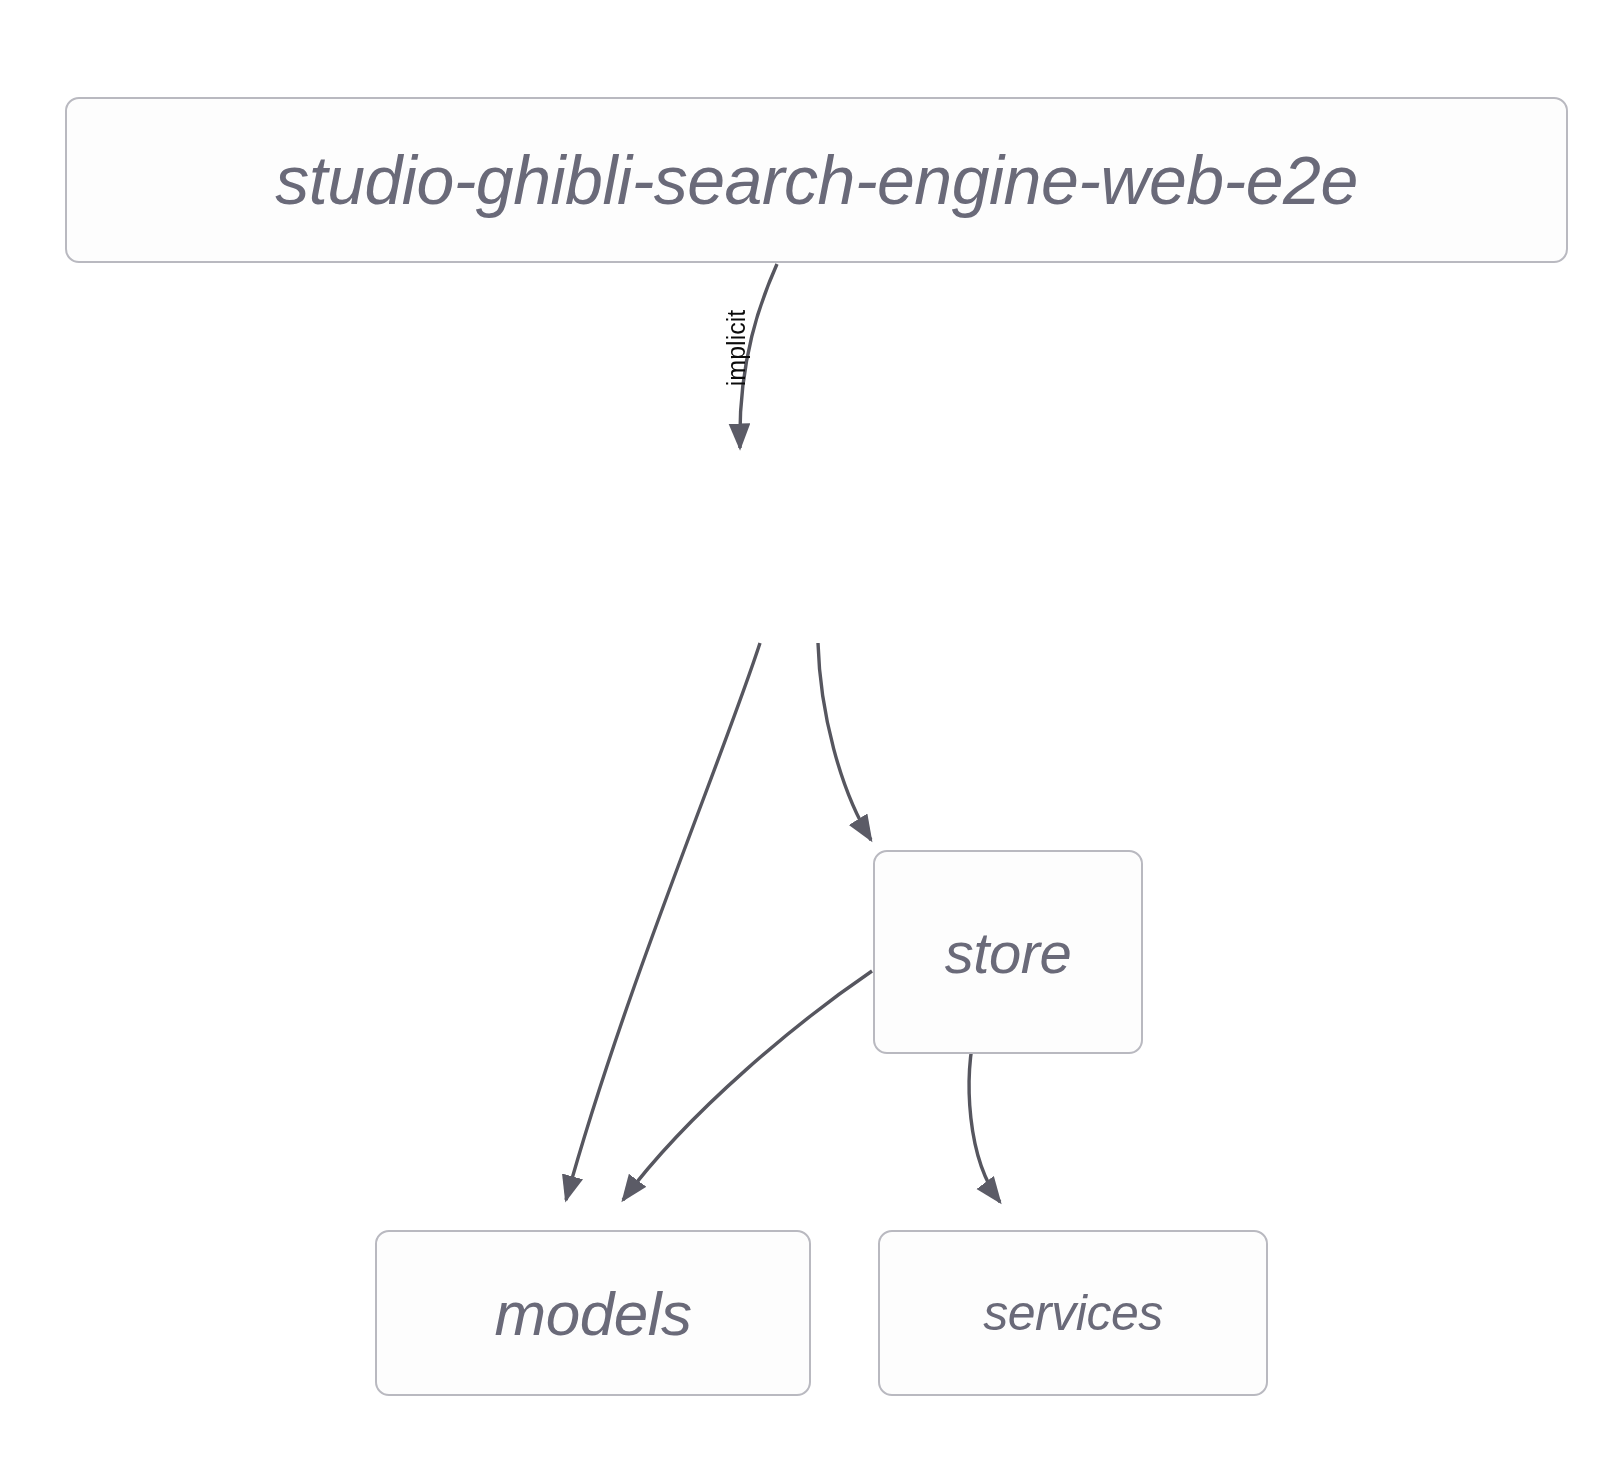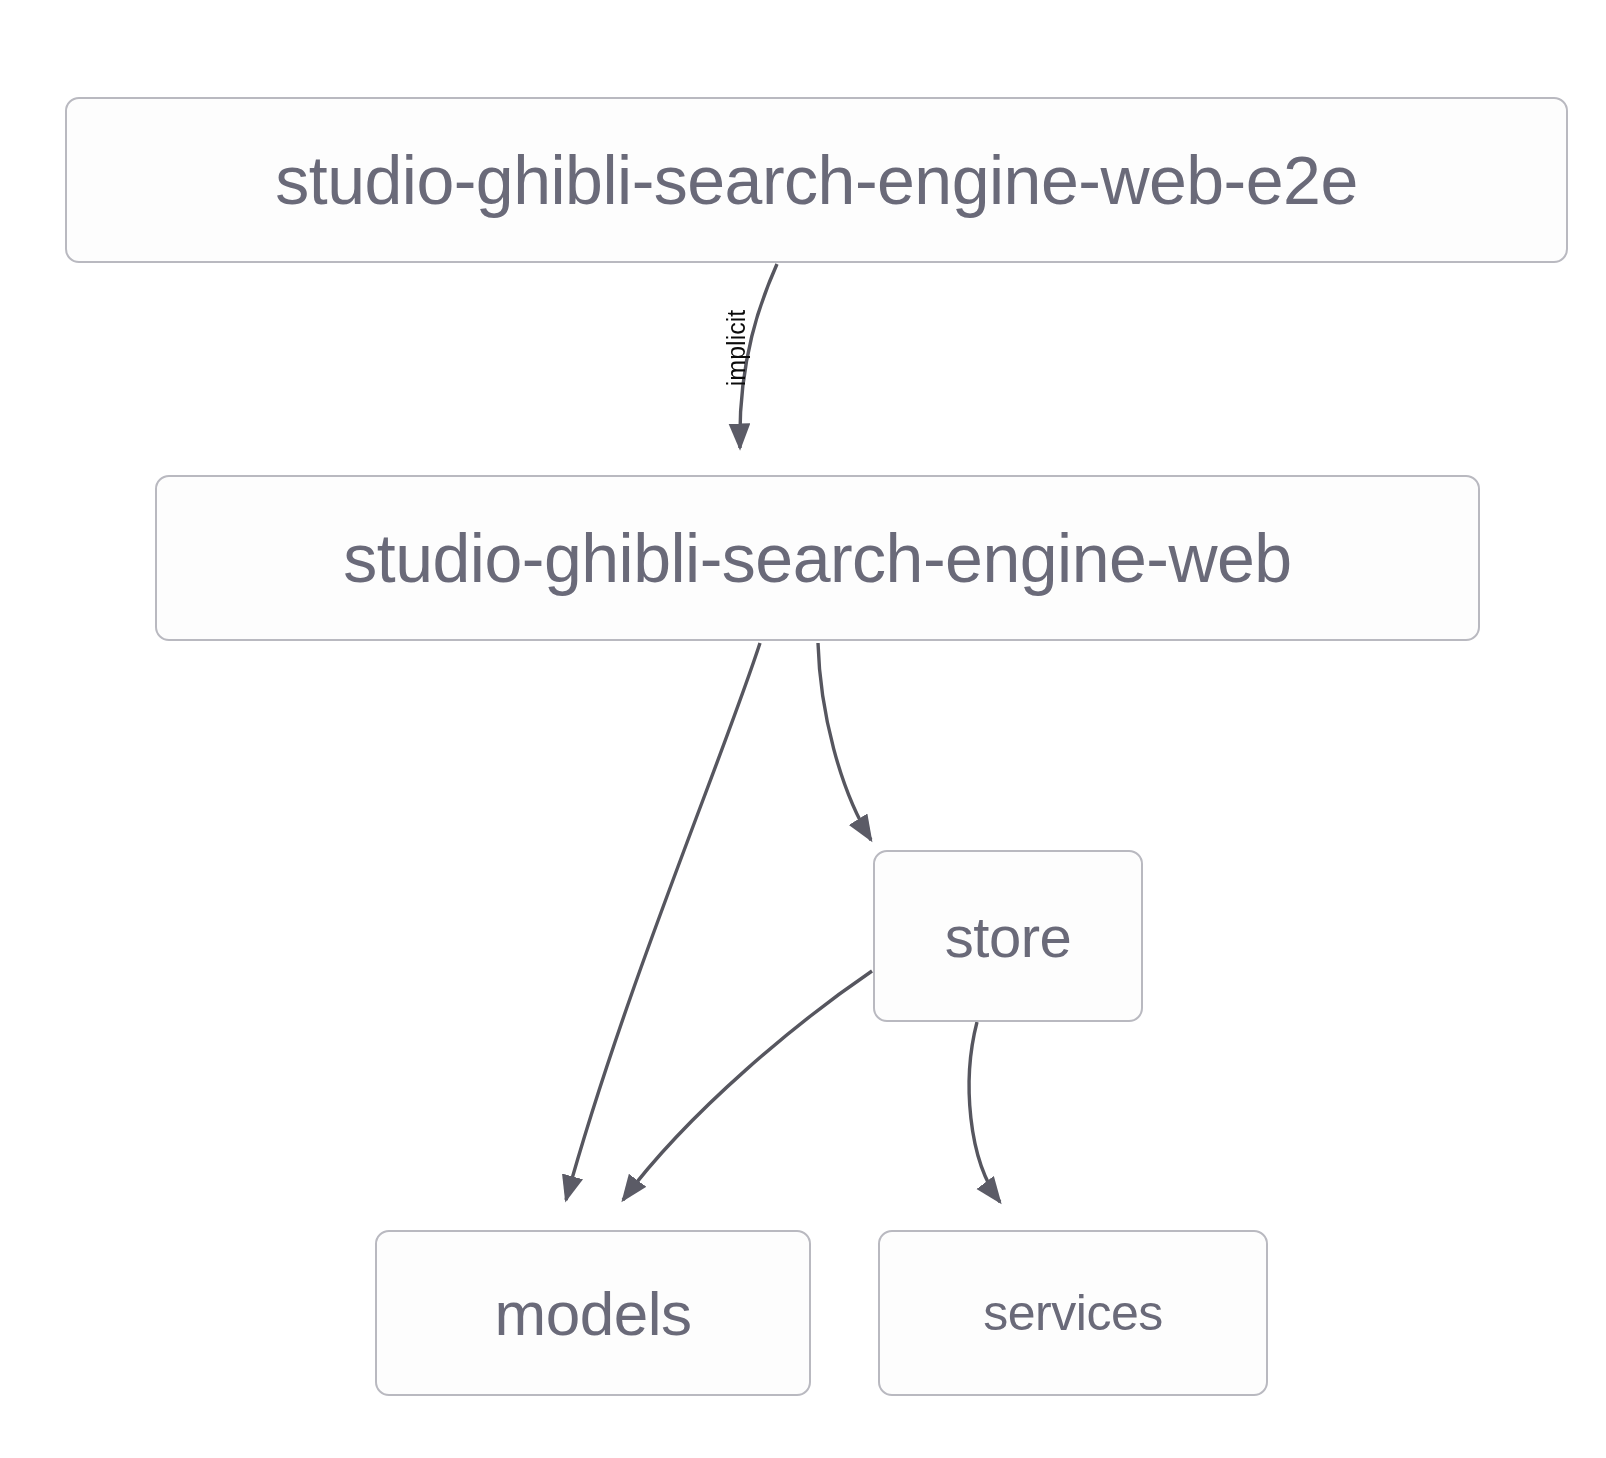--- a/index.html
+++ b/index.html
@@ -36,27 +36,28 @@
     align-items: center;
     justify-content: center;
     z-index: 2;
   }
   .node-label {
     color: #6a6a79;
     font-family: "Liberation Sans", sans-serif;
     font-weight: 400;
     white-space: nowrap;
     letter-spacing: -0.5px;
+    font-style: italic;
   }
   
   #node-root        { left: 65px;  top: 97px;   width: 1503px; height: 166px; }
   #node-root .node-label        { font-size: 68px; }
   #node-web         { left: 155px; top: 475px;  width: 1325px; height: 166px; }
   #node-web .node-label         { font-size: 68px; }
-  #node-store       { left: 873px; top: 850px;  width: 270px;  height: 172px; }
+  #node-store       { left: 873px; top: 850px;  width: 270px;  height: 204px; }
   #node-store .node-label       { font-size: 58px; }
   #node-models      { left: 375px; top: 1230px; width: 436px;  height: 166px; }
   #node-models .node-label      { font-size: 62px; }
   #node-services    { left: 878px; top: 1230px; width: 390px;  height: 166px; }
   #node-services .node-label    { font-size: 50px; }
 
   .edge-label-wrap {
     position: absolute;
     z-index: 3;
     transform-origin: center center;
@@ -98,23 +99,20 @@
 
     <path d="M 872,971 C 800,1020 690,1110 623,1200" fill="none" stroke="#56565f" stroke-width="3.4" marker-end="url(#arrowhead)"></path>
 
     <path d="M 977,1022 C 962,1080 968,1160 1000,1202" fill="none" stroke="#56565f" stroke-width="3.4" marker-end="url(#arrowhead)"></path>
   </svg>
 
   <div class="node" id="node-root">
     <span class="node-label">studio-ghibli-search-engine-web-e2e</span>
   </div>
 
-  <div class="node" id="node-web">
-    <span class="node-label">studio-ghibli-search-engine-web</span>
-  </div>
 
   <div class="node" id="node-store">
     <span class="node-label">store</span>
   </div>
 
   <div class="node" id="node-models">
     <span class="node-label">models</span>
   </div>
 
   <div class="node" id="node-services">

